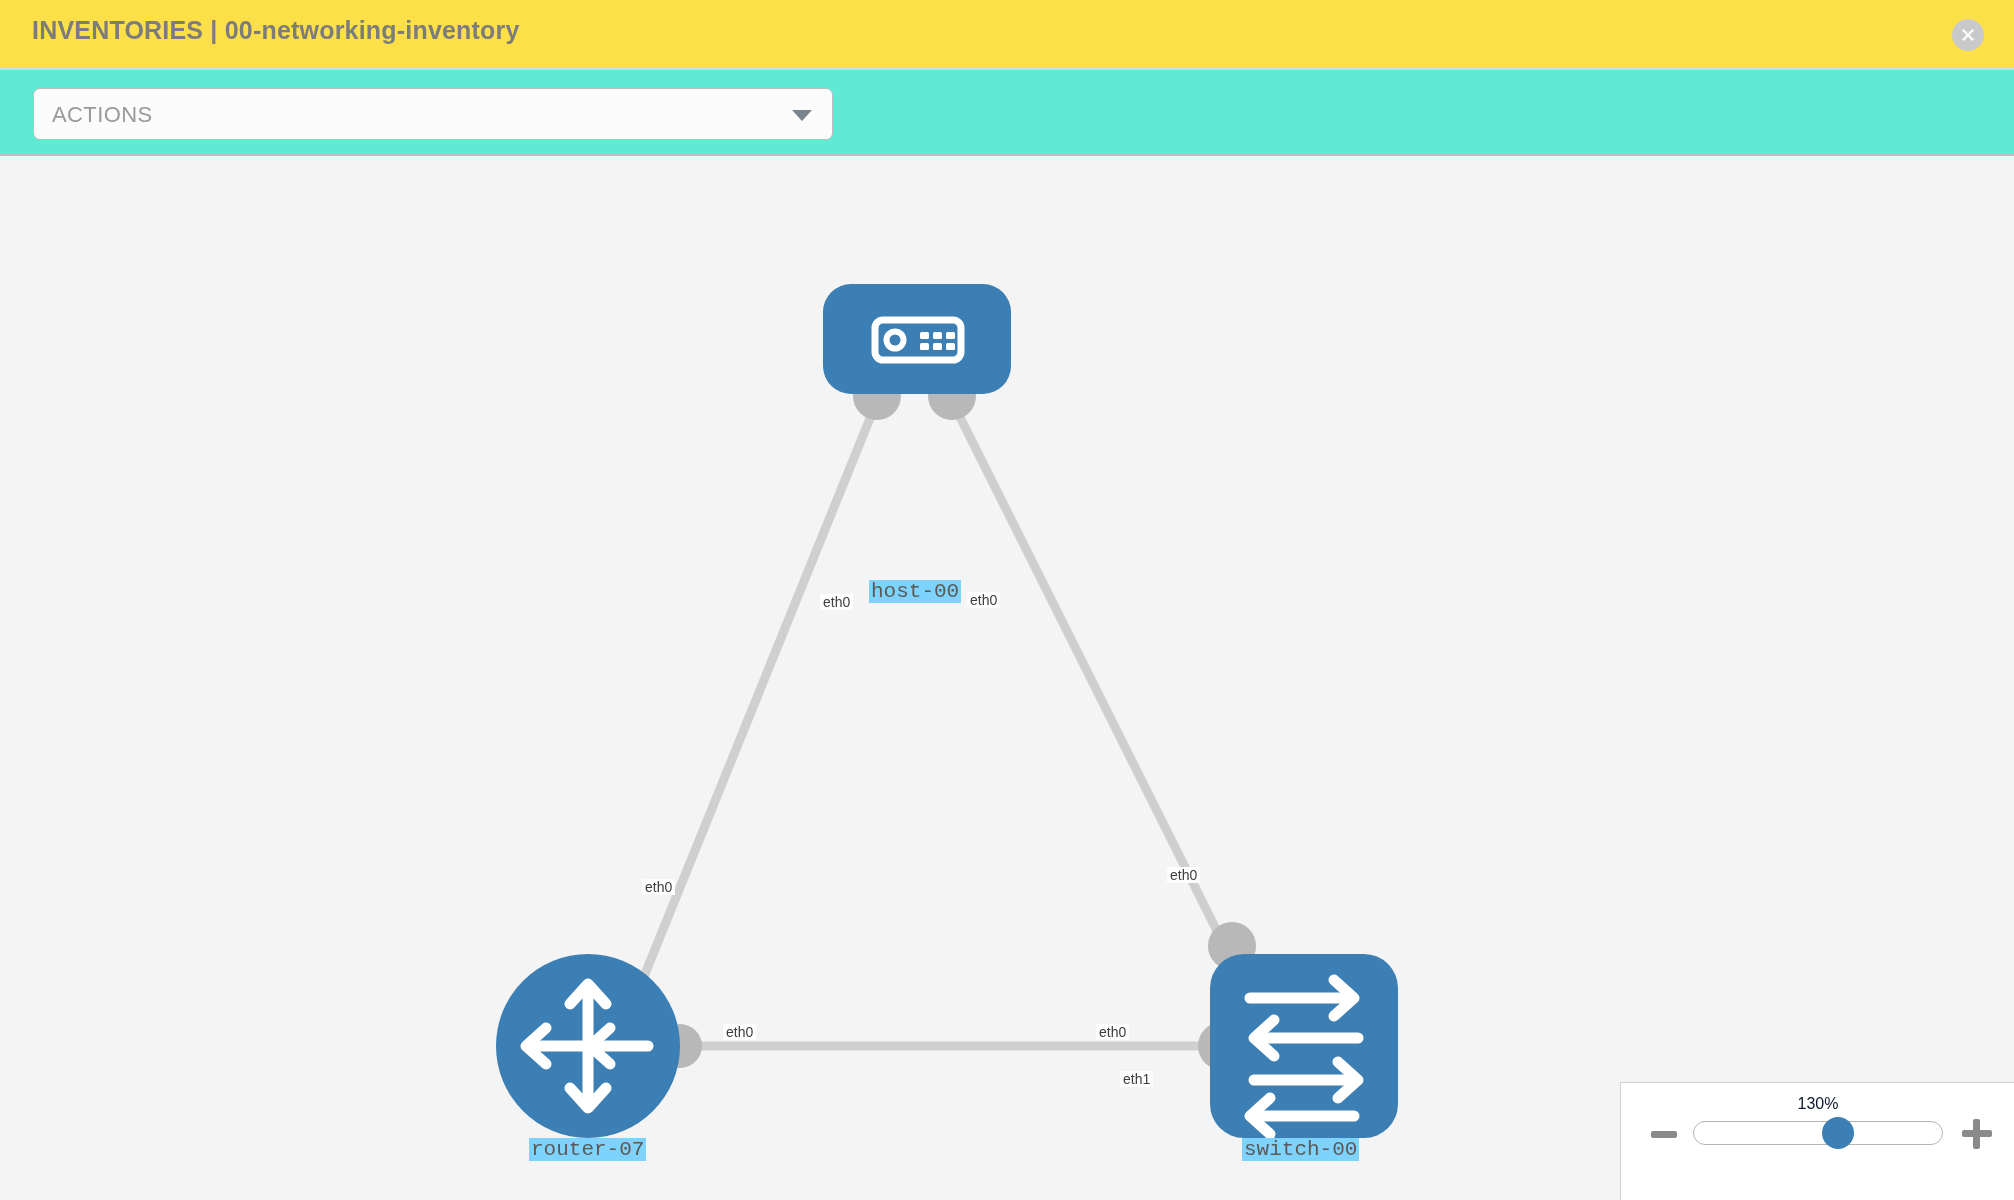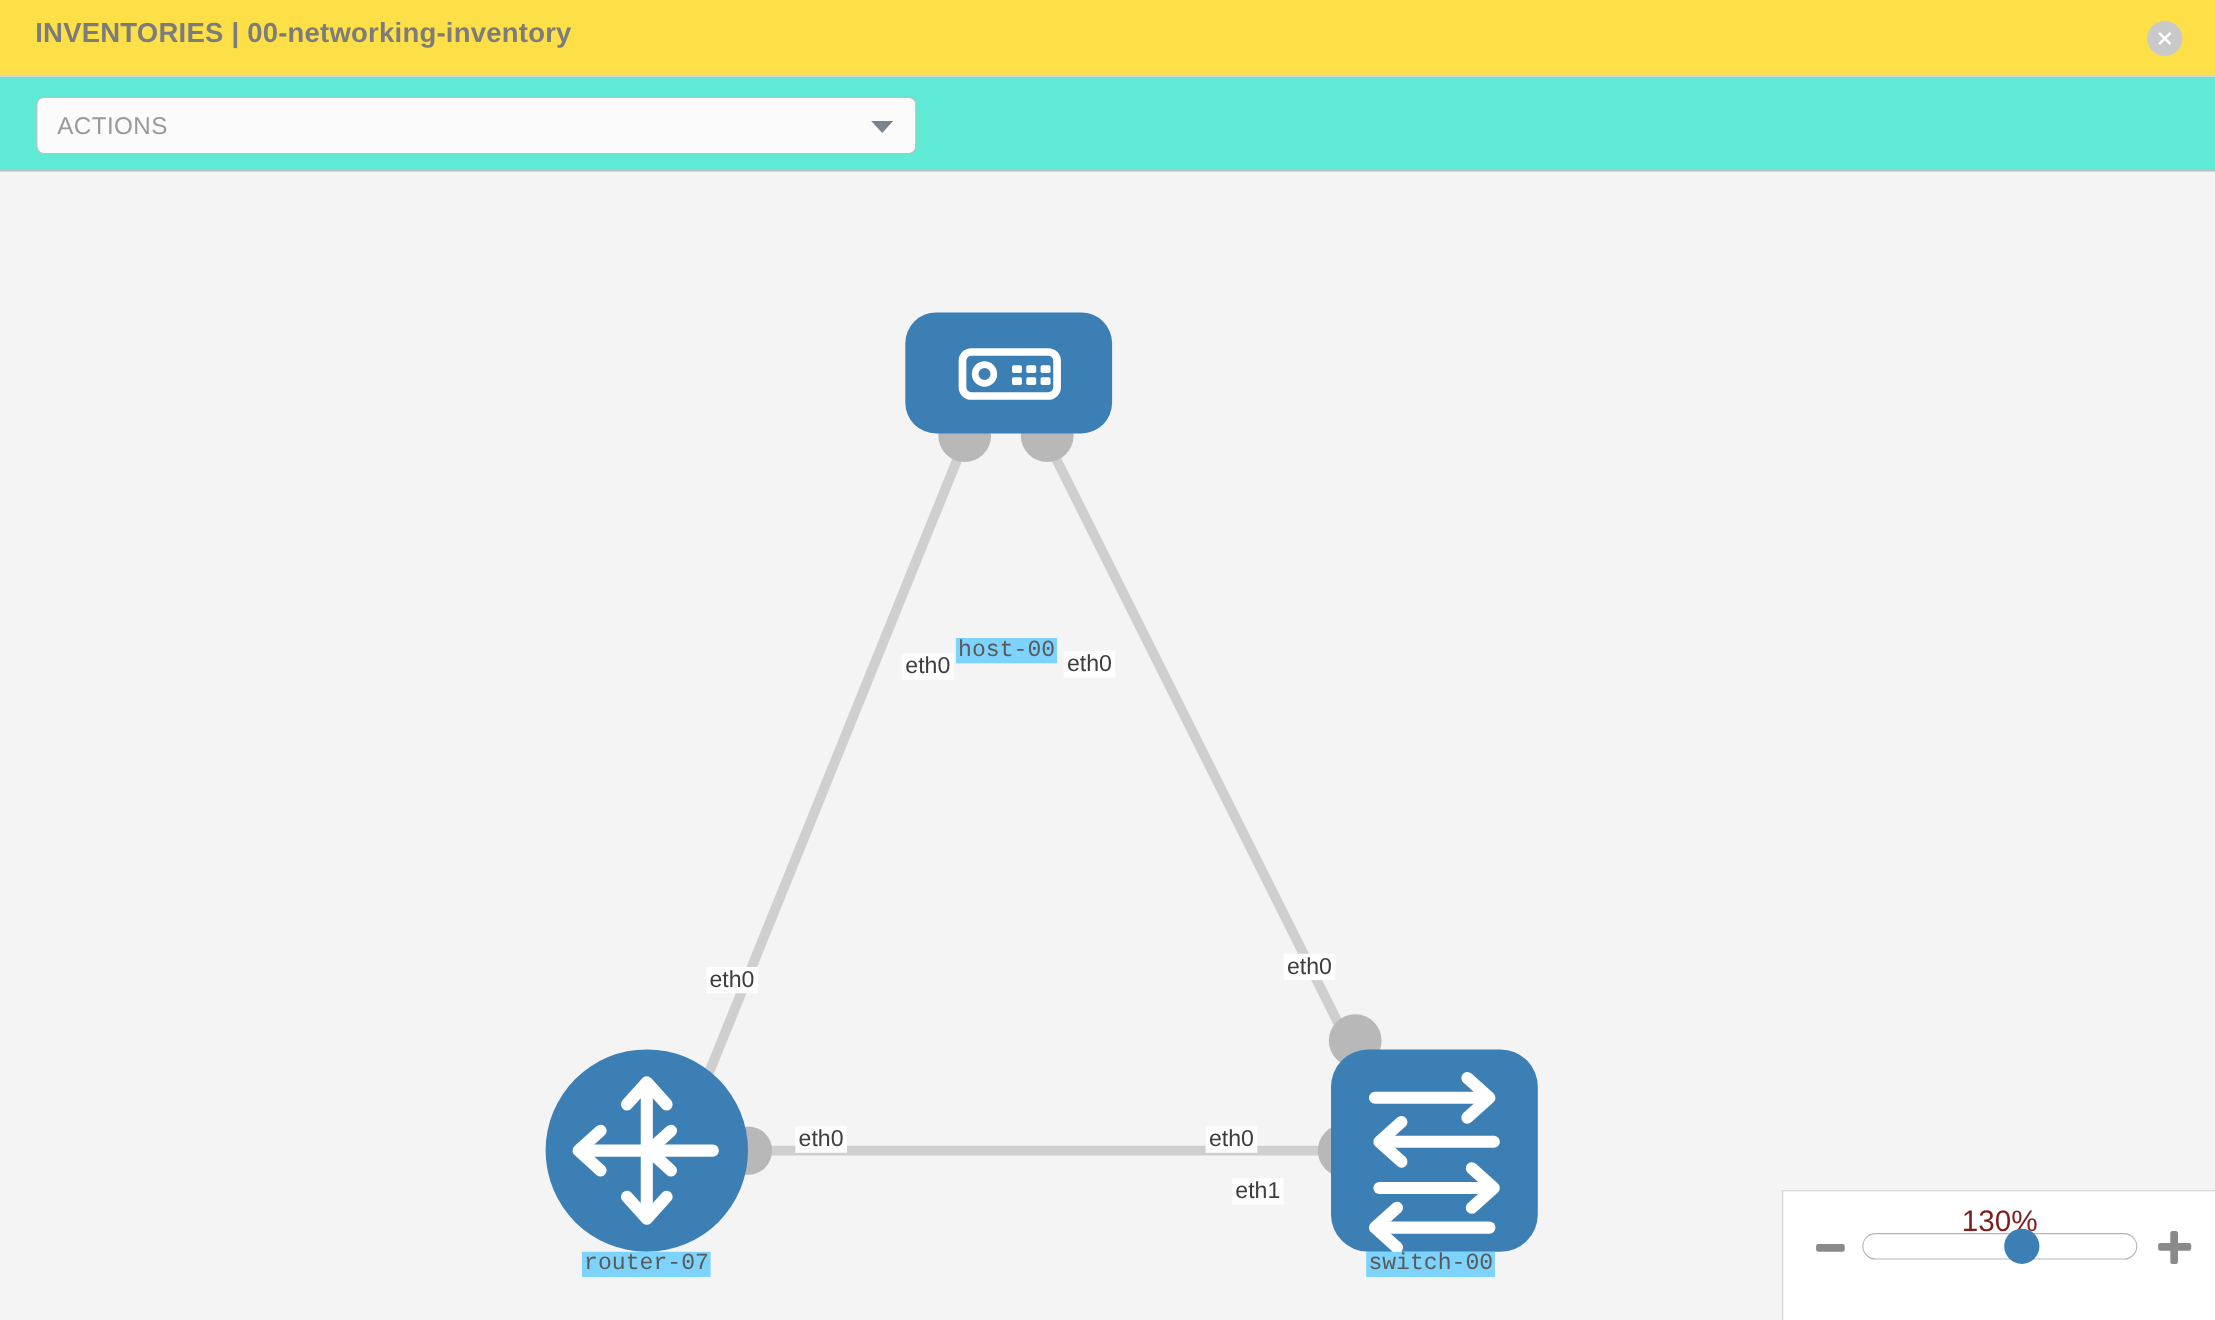--- a/index.html
+++ b/index.html
@@ -94,38 +94,38 @@
   .node-name {
     position: absolute;
     font-size: 21px; color: #5a5a5a;
     background: #7dd3fc;
     white-space: nowrap;
     padding: 0 2px;
     font-family: Liberation Mono, monospace;
   }
   .edge-label {
     position: absolute;
-    font-size: 21px; color: #3d3d3d;
+    font-size: 14px; color: #3d3d3d;
     background: #fdfdfd;
     white-space: nowrap;
     padding: 0 3px;
   }
 
   
   .zoom-panel {
     position: absolute; right: 0; bottom: 0;
     width: 394px; height: 118px;
     background: #ffffff;
     border-top: 1.5px solid #cfcfcf;
     border-left: 1.5px solid #cfcfcf;
   }
   .zoom-value {
     position: absolute; top: 12px; left: 0; width: 394px;
     text-align: center;
-    font-size: 27px; color: #7f1d1d;
+    font-size: 16px; color: #0f172a;
   }
   .zoom-minus {
     position: absolute; left: 30px; top: 48px;
     width: 26px; height: 7px; border-radius: 2px;
     background: #8a8a8a; cursor: pointer;
   }
   .zoom-plus {
     position: absolute; right: 22px; top: 36px;
     width: 30px; height: 30px; cursor: pointer;
   }

